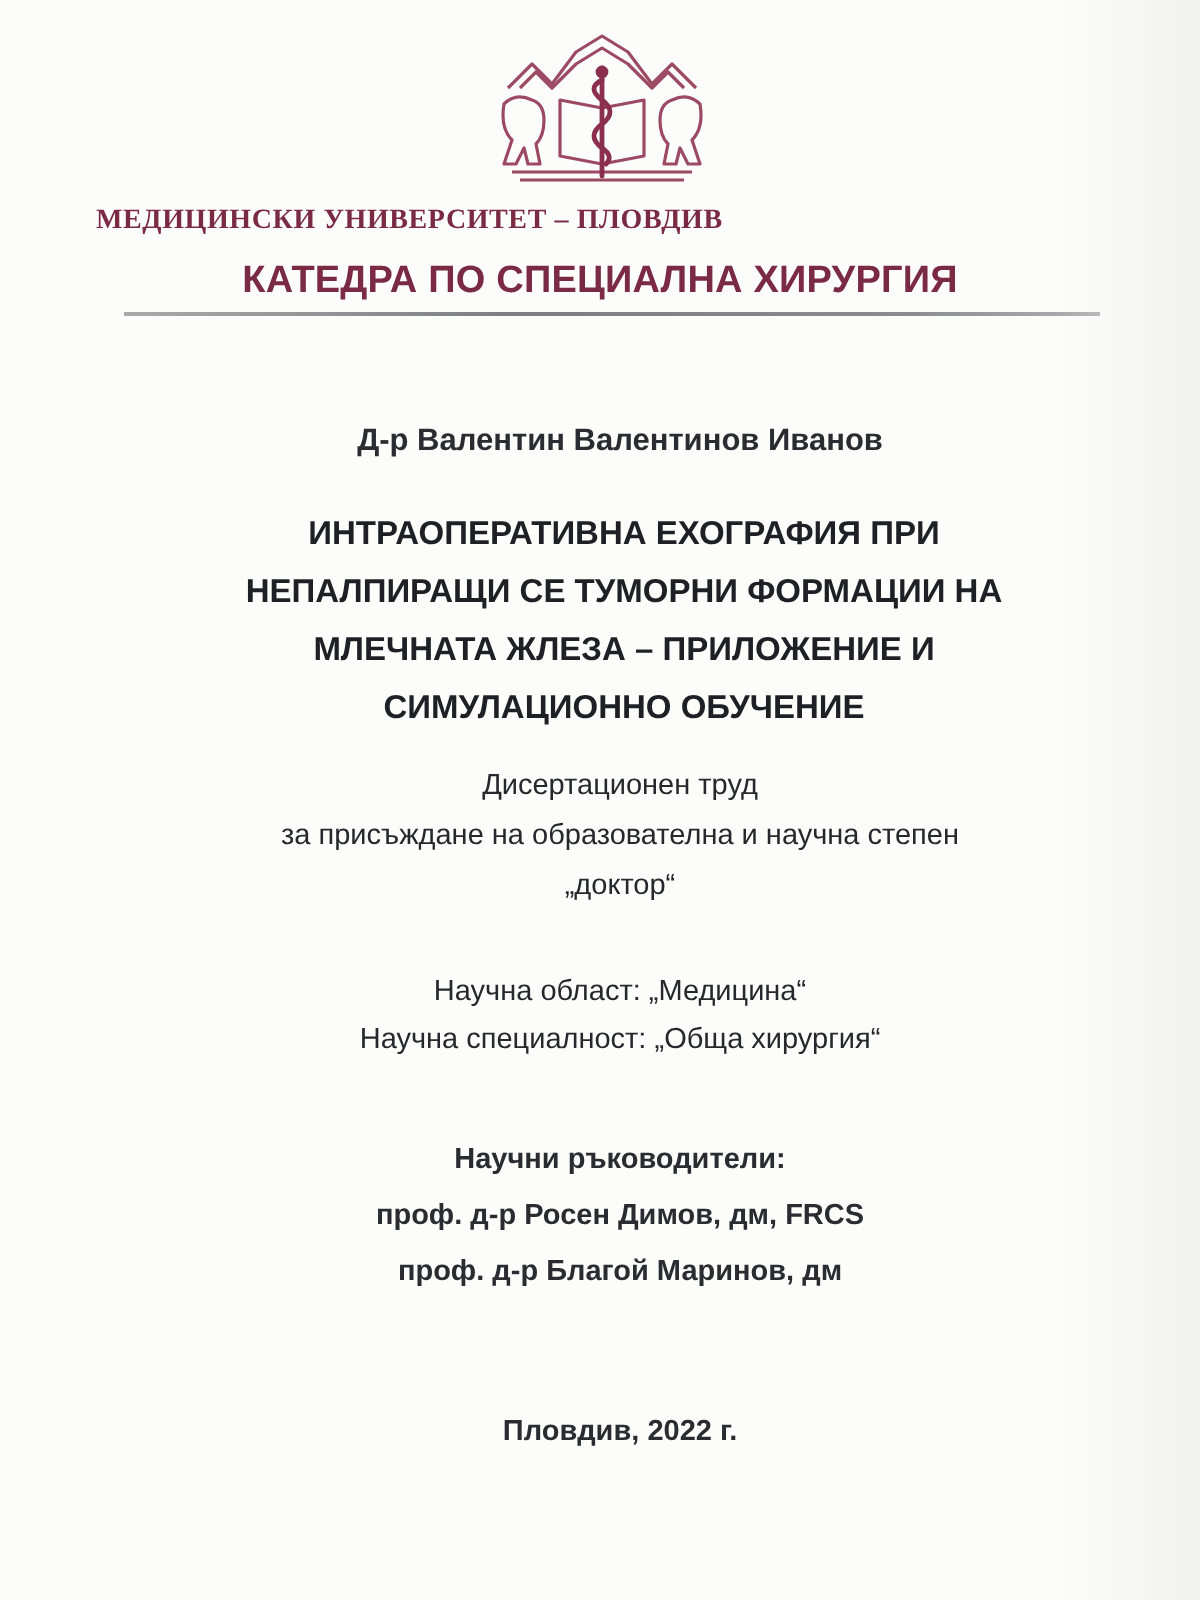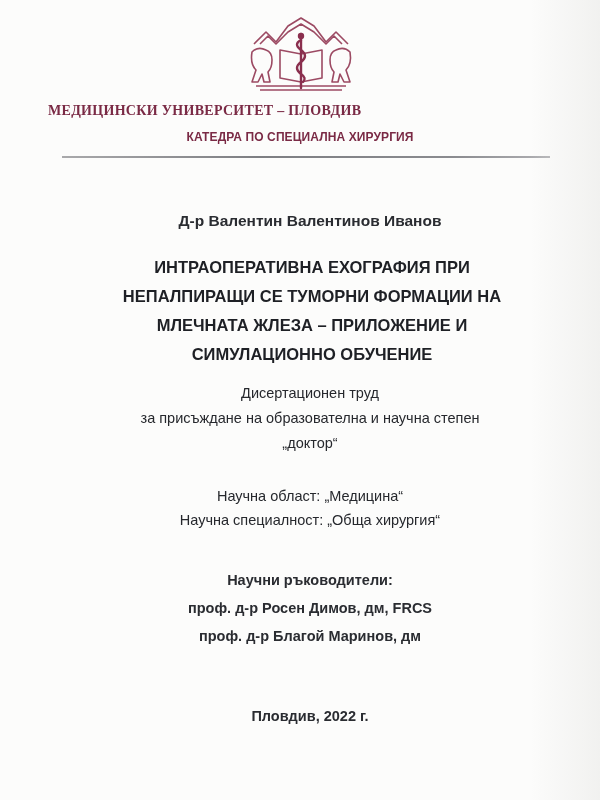--- a/index.html
+++ b/index.html
@@ -39,21 +39,21 @@
       margin-left: 48px;
     }
     .department {
       position: absolute;
       left: 0;
       width: 600px;
       top: 130px;
       text-align: center;
       font-family: "Liberation Sans", sans-serif;
       font-weight: bold;
-      font-size: 12px;
+      font-size: 19px;
       color: var(--brand);
       letter-spacing: 0.1px;
     }
     .divider {
       position: absolute;
       left: 62px;
       top: 156px;
       width: 488px;
       height: 2px;
       background: linear-gradient(to right, #a9a9ab, #7d7e82 40%, #8a8b8f 80%, #b0b0b3);

